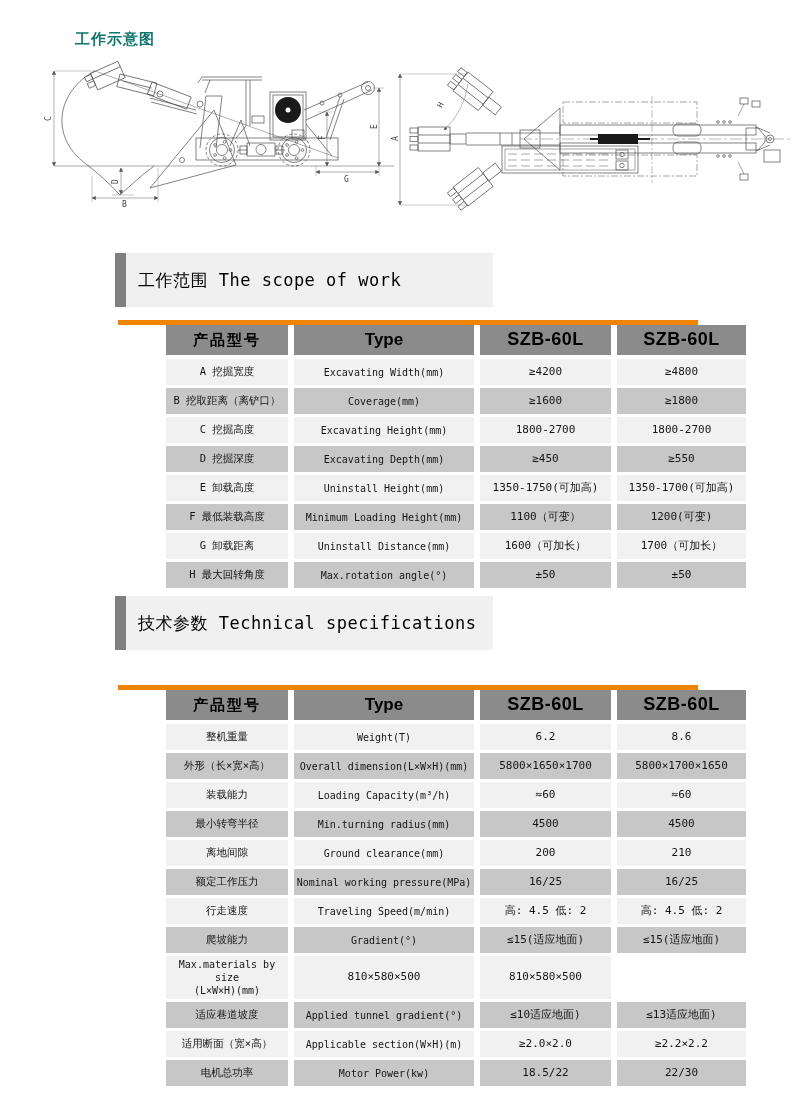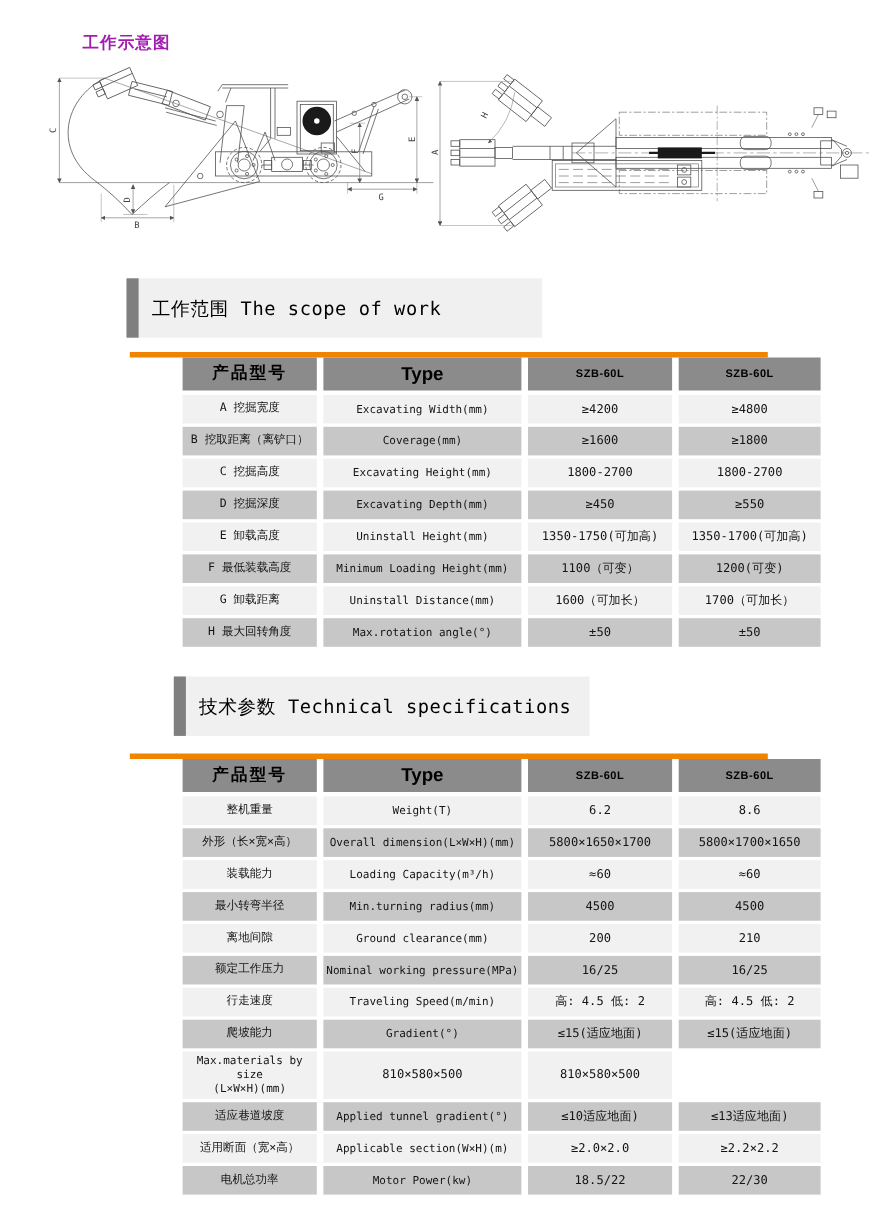--- a/index.html
+++ b/index.html
@@ -2,53 +2,53 @@
 <html style="--accent: #F08300; --header-gray: #8B8B8B; --row-dark: #C7C7C7; --row-light: #F1F1F1; --heading-bg: #F0F0F0; --heading-bar: #7F7F7F;"><head>
 <meta charset="utf-8">
 <style>
   html,body{margin:0;padding:0;background:#ffffff;}
   .page{
     position:relative;width:800px;height:1115px;background:#fff;overflow:hidden;
     font-family:"DejaVu Sans Mono","Liberation Sans","DejaVu Sans",sans-serif;color:#111;
   }
   .page-title{
     position:absolute;left:75px;top:30px;font-size:15px;font-weight:bold;
-    font-family:"Liberation Sans","DejaVu Sans",sans-serif;color:#a21caf;letter-spacing:1px;
+    font-family:"Liberation Sans","DejaVu Sans",sans-serif;color:#0f766e;letter-spacing:1px;
   }
   .diagram-wrap{position:absolute;left:40px;top:58px;width:756px;height:158px;}
   .section-heading{
     position:absolute;left:115px;width:378px;height:54px;background:var(--heading-bg);
     display:flex;align-items:center;text-align:center;
   }
   .section-heading .bar{width:11px;height:54px;background:var(--heading-bar);flex:0 0 auto;}
   .section-heading .htext{
     margin-left:12px;font-size:17px;color:#000;letter-spacing:0.5px;
     font-family:"DejaVu Sans Mono","DejaVu Sans",sans-serif;white-space:nowrap;
   }
   #heading-scope{top:253px;}
-  #heading-spec{top:615px;margin-left:43px;}
+  #heading-spec{top:596px;}
   .spec-table{position:absolute;left:118px;width:580px;border-top:5px solid var(--accent);background:#fff;}
   #table-scope{top:320px;}
   #table-spec{top:685px;}
   .trow{display:grid;grid-template-columns:122px 180px 131px 129px;column-gap:6px;margin-top:0;margin-bottom:3px;padding-left:48px;}
   .trow.thead{margin-bottom:4px;}
   .tcell{
     display:flex;align-items:center;justify-content:center;text-align:center;
     white-space:pre-line;font-size:11px;line-height:1.3;min-height:26px;
     padding:2px 2px;box-sizing:border-box;color:#141414;
   }
   .tcell.c0{font-size:10.5px;}
   .tcell.c1{font-size:10px;}
   .thead .tcell{
     background:var(--header-gray);font-weight:bold;min-height:30px;color:#000;
     font-family:"Liberation Sans","DejaVu Sans",sans-serif;
   }
   .thead .tcell.c0{font-size:15px;letter-spacing:2px;}
   .thead .tcell.c1{font-size:17px;}
-  .thead .tcell.c2,.thead .tcell.c3{font-size:10px;letter-spacing:0.5px;}
+  .thead .tcell.c2,.thead .tcell.c3{font-size:18px;letter-spacing:0.5px;}
   .light .tcell{background:var(--row-light);}
   .dark  .tcell{background:var(--row-dark);}
   svg text{font-family:"DejaVu Sans Mono",monospace;font-size:8px;fill:#444;stroke:none;}
 </style>
 </head>
 <body>
 
 <div class="page">
 
   <div class="page-title">工作示意图</div>

